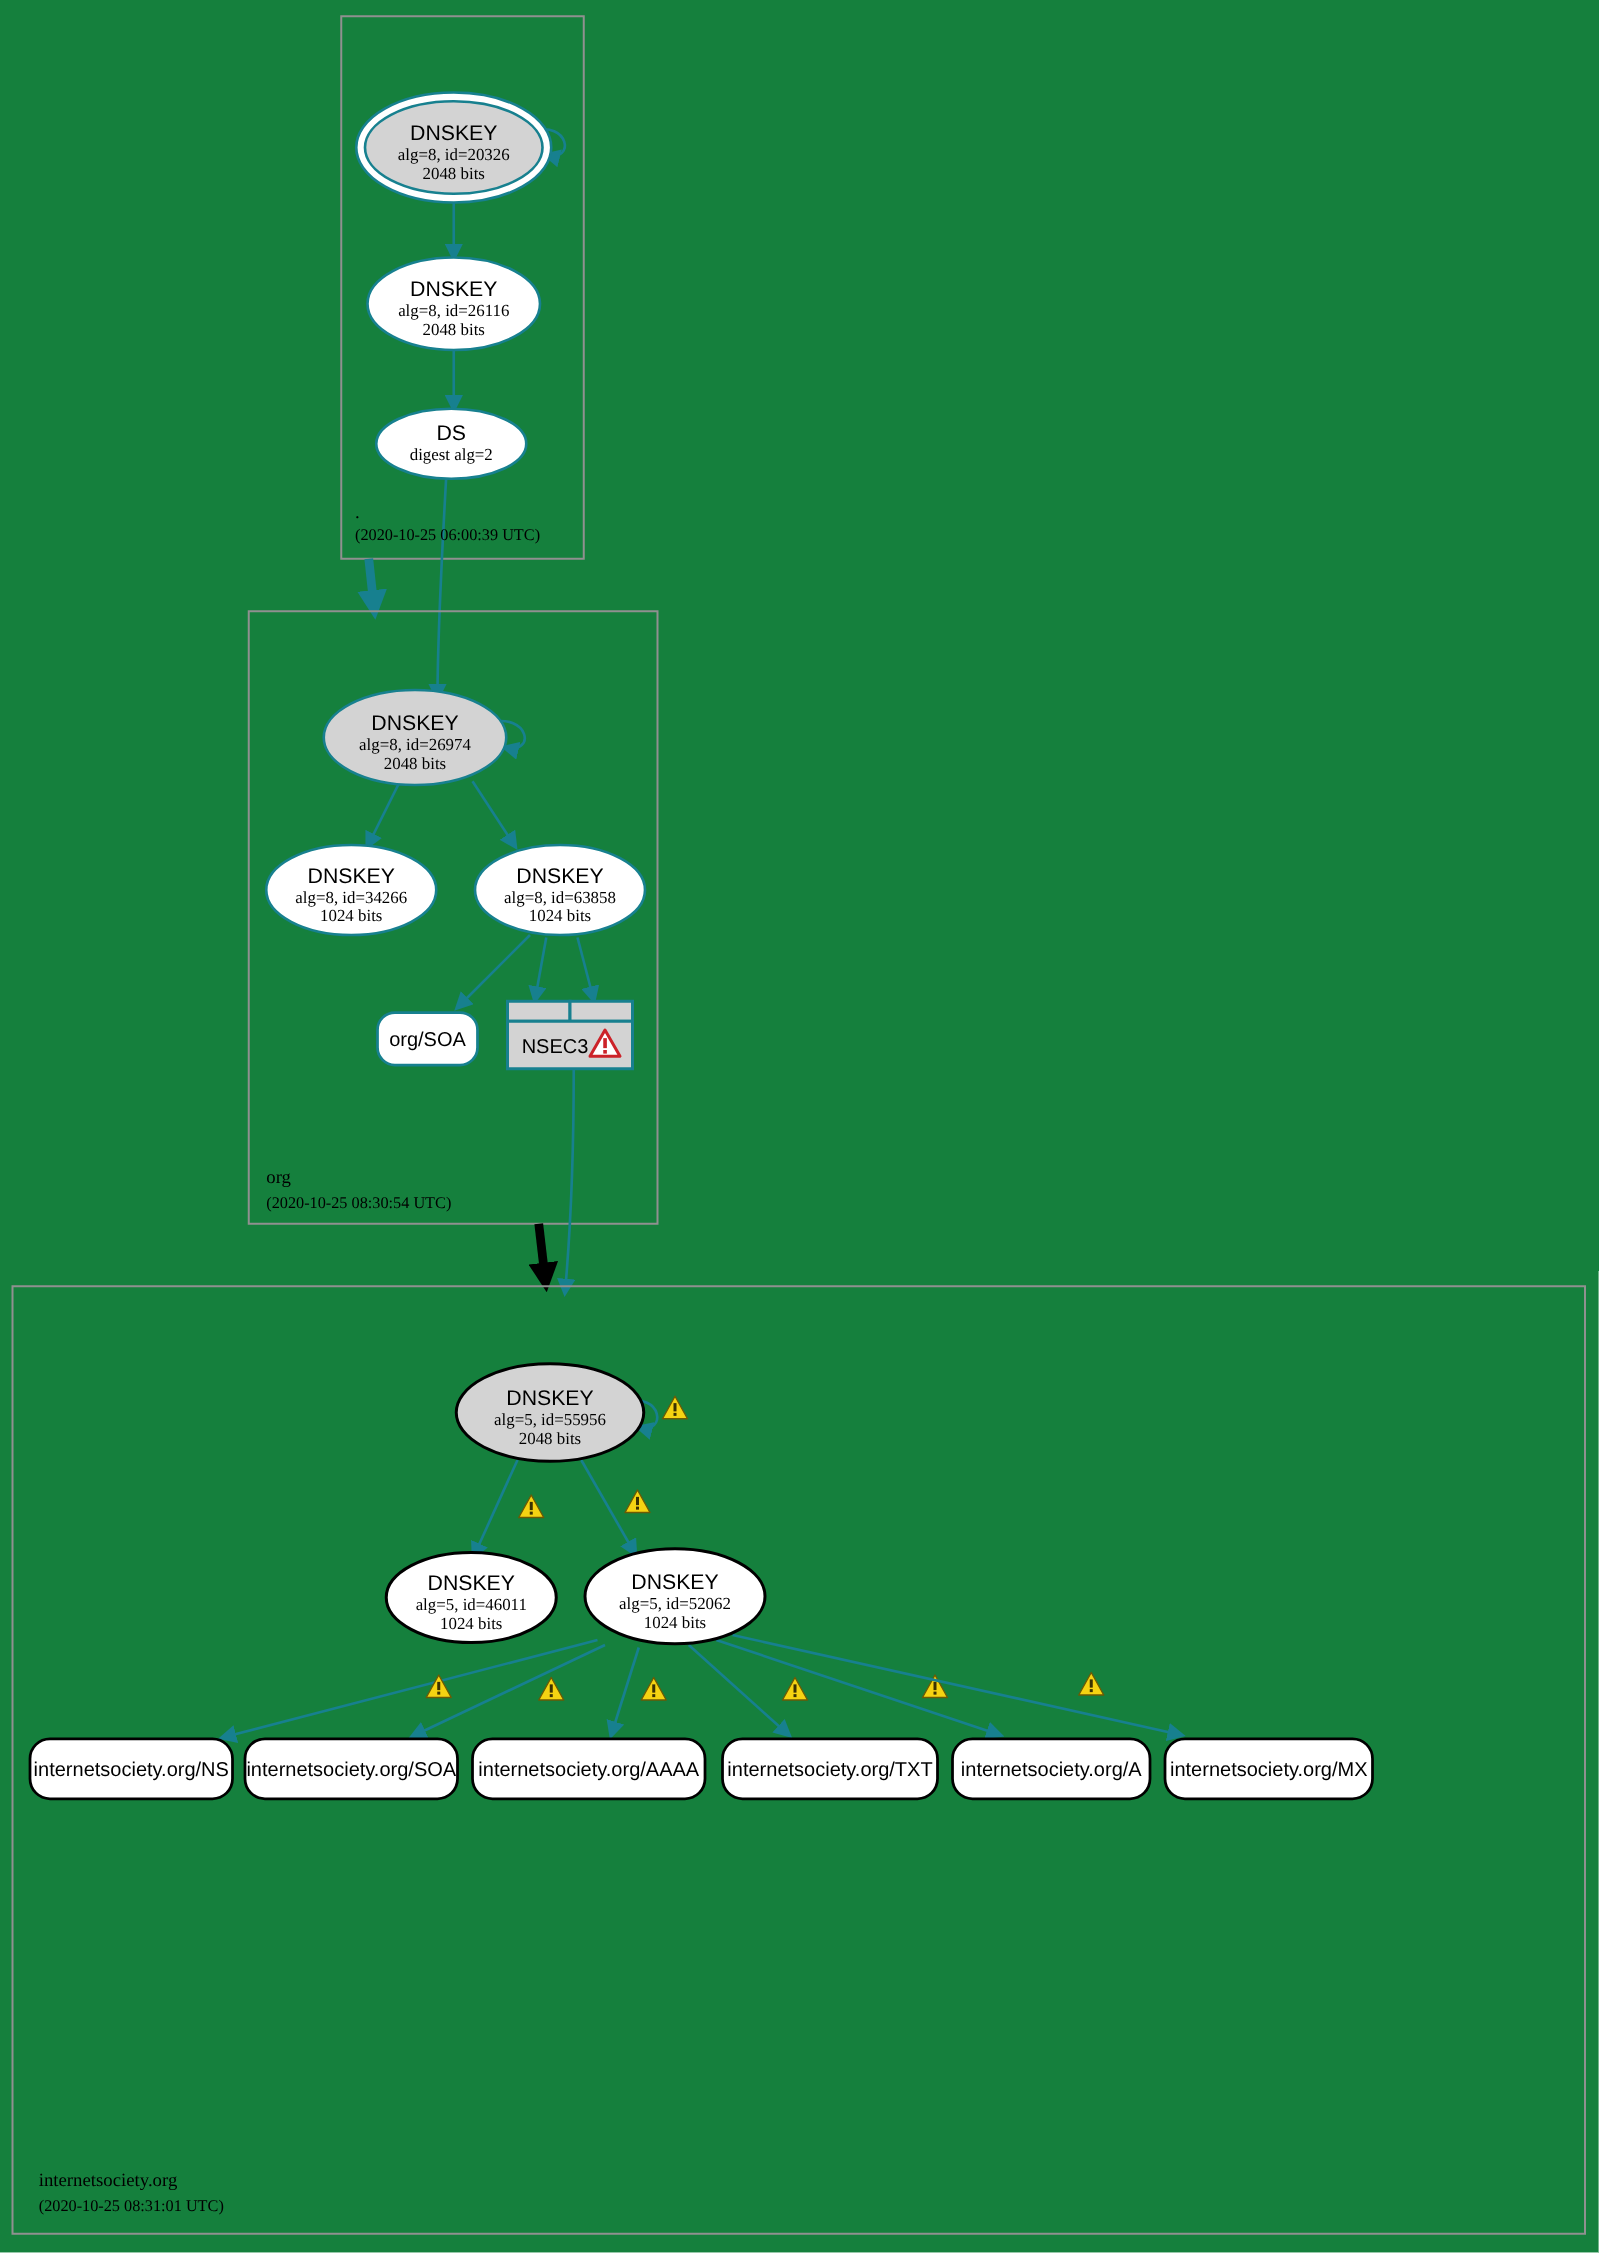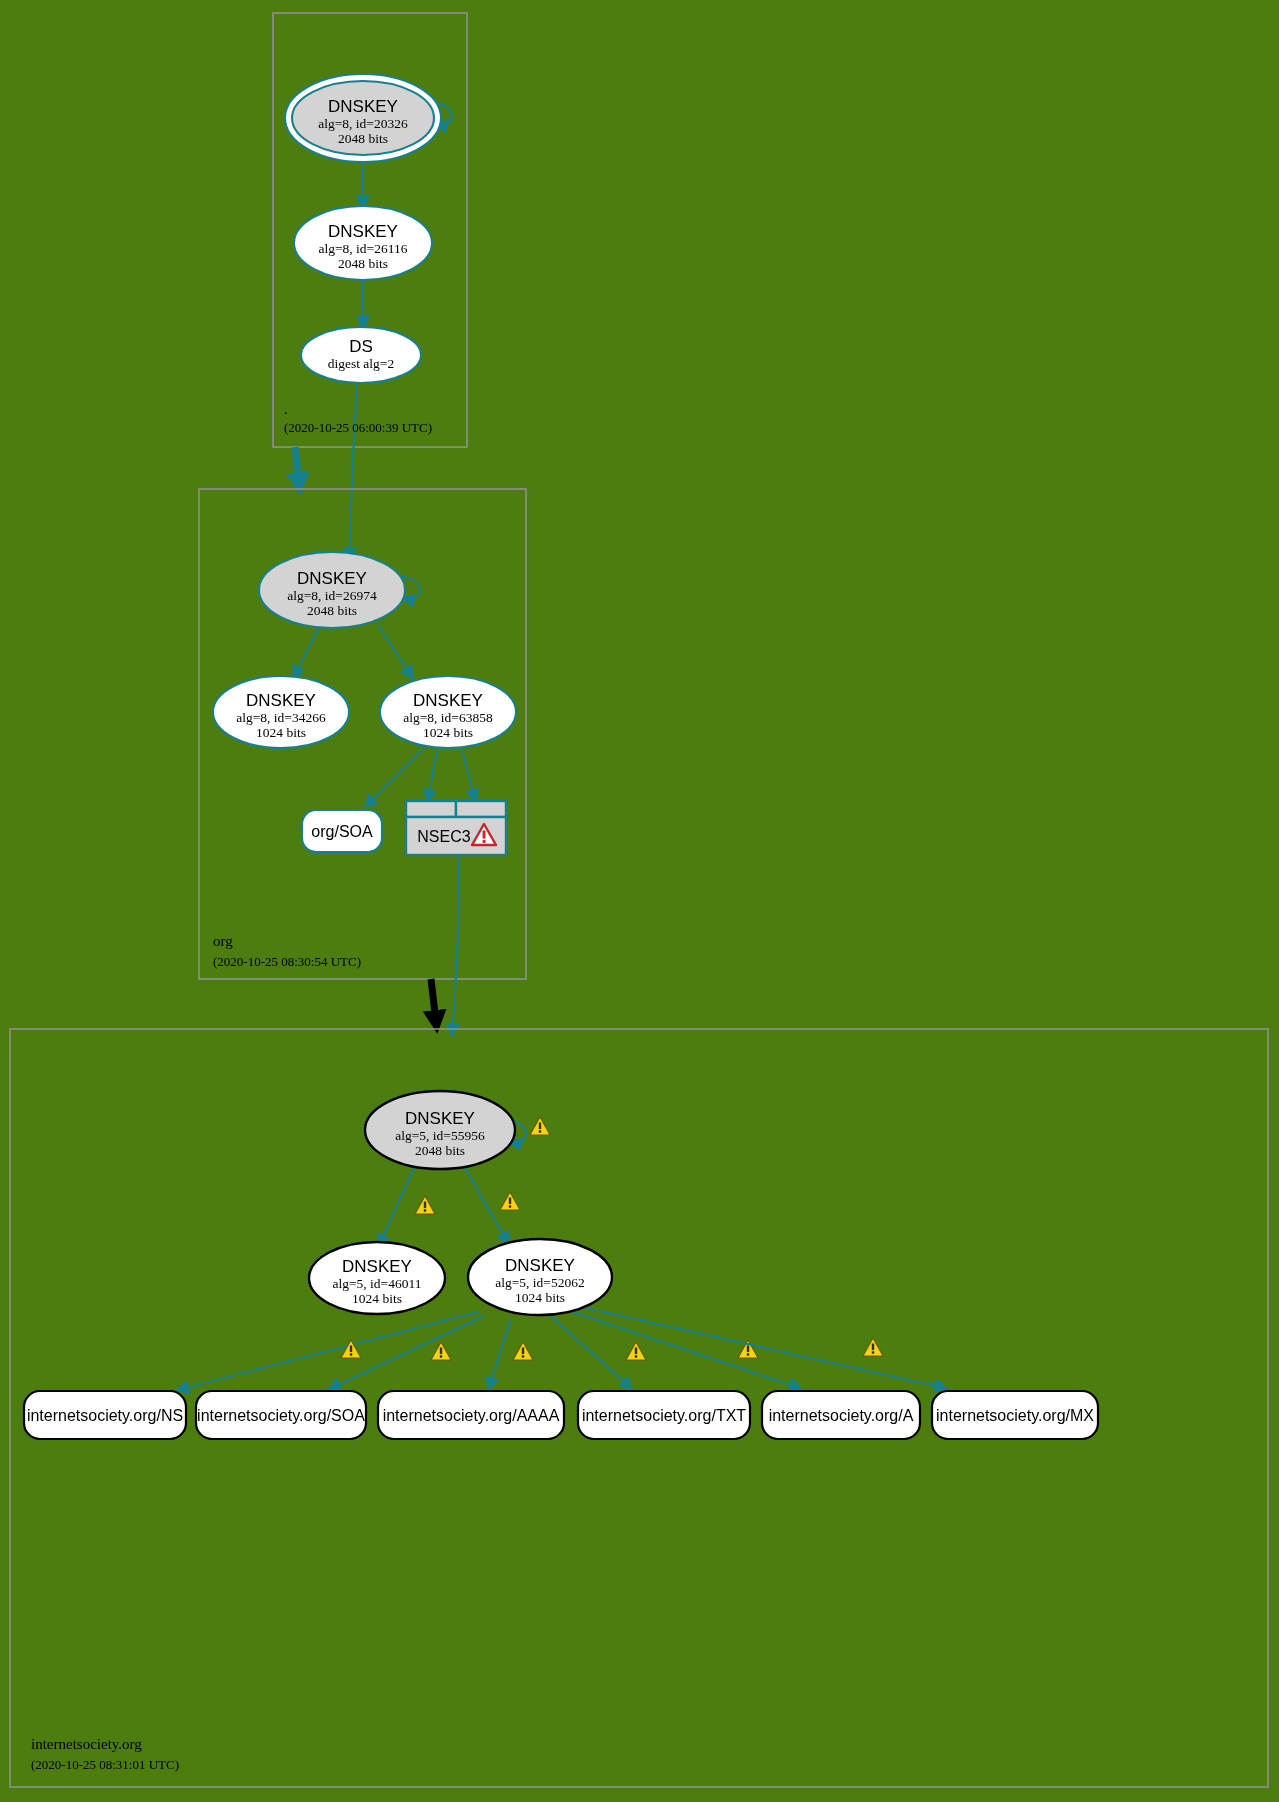--- a/index.html
+++ b/index.html
@@ -1,17 +1,17 @@
 <!DOCTYPE html>
 <html><head>
 <meta charset="utf-8">
 <style>
   html,body{margin:0;padding:0;background:#ffffff;}
   body{font-family:"Liberation Sans",sans-serif;}
-  #stage{position:relative;width:1279px;height:1802px;overflow:hidden;background:#4d7c0f;}
+  #stage{position:relative;width:1279px;height:1802px;overflow:hidden;background:#15803d;}
   #svgroot{position:absolute;left:0;top:0;width:1279px;height:1802px;}
   .zone-rect{fill:none;stroke:#909090;stroke-width:1.6;}
   .zname{font-family:"Liberation Serif",serif;font-size:15px;fill:#000;}
   .ztime{font-family:"Liberation Serif",serif;font-size:13px;fill:#000;}
   .ell-teal{stroke:#17808f;stroke-width:2.1;}
   .ell-black{stroke:#000000;stroke-width:2.4;}
   .fill-gray{fill:#d3d3d3;}
   .fill-white{fill:#ffffff;}
   .nlabel{font-family:"Liberation Sans",sans-serif;font-size:17px;fill:#000;text-anchor:middle;}
   .nsub{font-family:"Liberation Serif",serif;font-size:13.5px;fill:#000;text-anchor:middle;}

